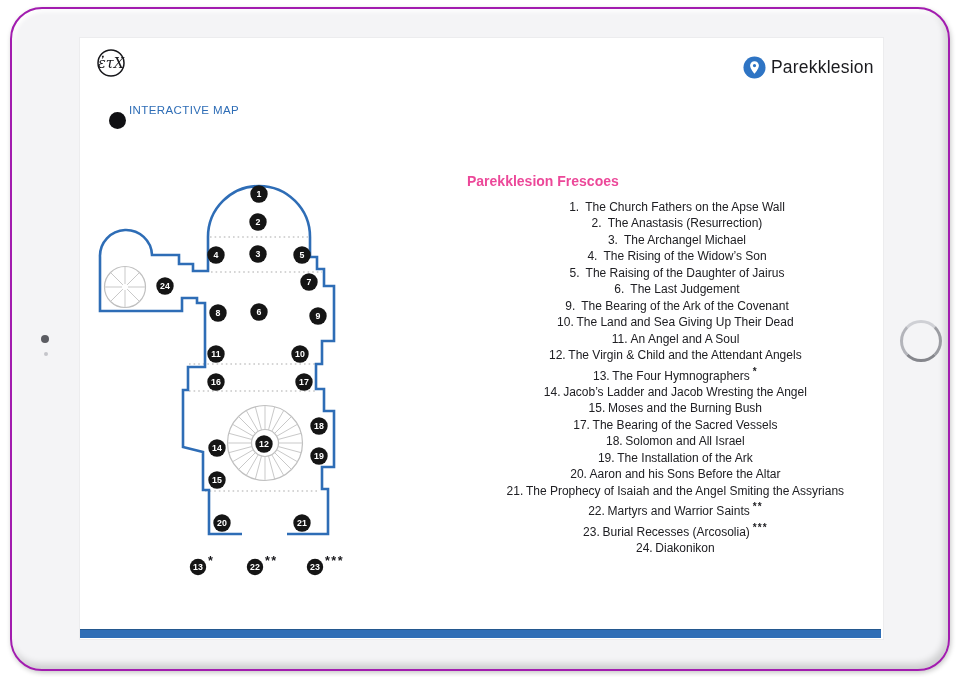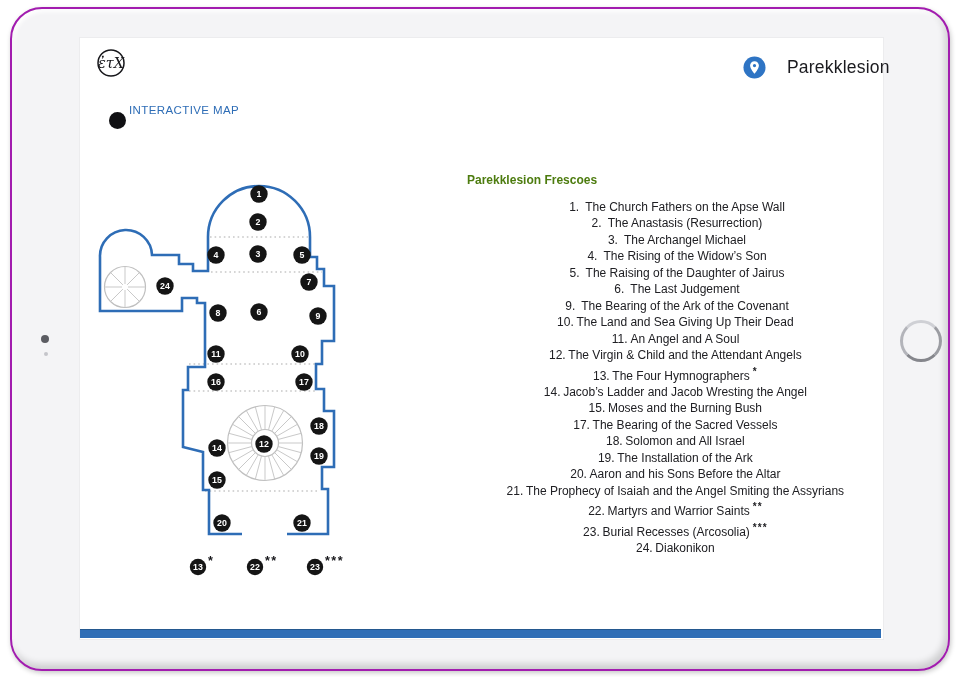--- a/index.html
+++ b/index.html
@@ -10,33 +10,33 @@
           box-shadow:inset -3px -5px 7px rgba(0,0,0,.16), inset 2px 3px 4px rgba(255,255,255,.95), 1px 2px 5px rgba(0,0,0,.22);}
   .cam-dot{position:absolute;left:29px;top:326px;width:8px;height:8px;border-radius:50%;background:#5b5c62;}
   .cam-dot2{position:absolute;left:32px;top:343px;width:4px;height:4px;border-radius:50%;background:#c4c5ca;}
   .home-btn{position:absolute;left:888px;top:311px;width:36px;height:36px;border-radius:50%;
             border:3px solid;border-color:#cfd0d5 #9b9ca2 #85868c #b3b4ba;background:transparent;}
   .screen{position:absolute;left:68px;top:29px;width:803px;height:601px;background:#ffffff;
           box-shadow:0 0 0 1px rgba(0,0,0,.03);}
   .logo{position:absolute;left:16px;top:10px;}
   .logo text{font-family:"DejaVu Serif",serif;font-style:italic;font-size:14.5px;fill:#17171b;}
   .pin{position:absolute;left:663px;top:18px;}
-  .loc-title{position:absolute;left:707px;top:18px;height:22px;line-height:22px;
+  .loc-title{position:absolute;left:691px;top:18px;height:22px;line-height:22px;
              font-size:17.5px;color:#1b1b1f;letter-spacing:.2px;}
   .bullet{position:absolute;left:29px;top:74px;width:17px;height:17px;border-radius:50%;background:#101013;}
   .eyebrow{position:absolute;left:49px;top:66px;font-size:11.5px;font-weight:400;color:var(--accent);letter-spacing:.4px;}
   .instruction{position:absolute;left:49px;top:80px;font-size:11.5px;font-weight:700;color:#17171b;letter-spacing:.2px;}
   .plan{position:absolute;left:10px;top:132px;}
   .plan .walls{fill:none;stroke:var(--accent);stroke-width:2.6px;stroke-linejoin:miter;}
   .plan .divider{stroke:#c7c7c7;stroke-width:1.4px;stroke-dasharray:1.6 3;fill:none;}
   .plan .wheel{fill:none;stroke:#bfbfbf;stroke-width:1.2px;}
   .plan .wheel-spokes line{stroke:#c9c9c9;stroke-width:1px;}
   .plan text{fill:#ffffff;font-weight:700;font-size:8.8px;font-family:"Liberation Sans",sans-serif;}
   .plan text.stars{fill:#17171b;font-size:12.5px;font-weight:700;letter-spacing:1.5px;}
-  .frescoes-title{position:absolute;left:387px;top:135px;font-size:12px;font-weight:700;color:#4d7c0f;}
+  .frescoes-title{position:absolute;left:387px;top:135px;font-size:14px;font-weight:700;color:#ec4899;}
   .frescoes{position:absolute;left:394px;top:161px;width:400px;margin:0;padding:0;list-style:none;
             font-size:12px;line-height:16.45px;color:#202024;text-align:center;}
   .frescoes li{white-space:nowrap;}
   .frescoes .num{display:inline-block;width:22px;}
   .frescoes sup.stars{font-size:10px;font-weight:700;letter-spacing:1px;margin-left:3px;}
   .bottom-bar{position:absolute;left:0;top:591px;width:801px;height:9px;background:var(--accent);
               border-top:1px solid #24588f;box-sizing:border-box;}
 </style>
 </head>
 <body>

